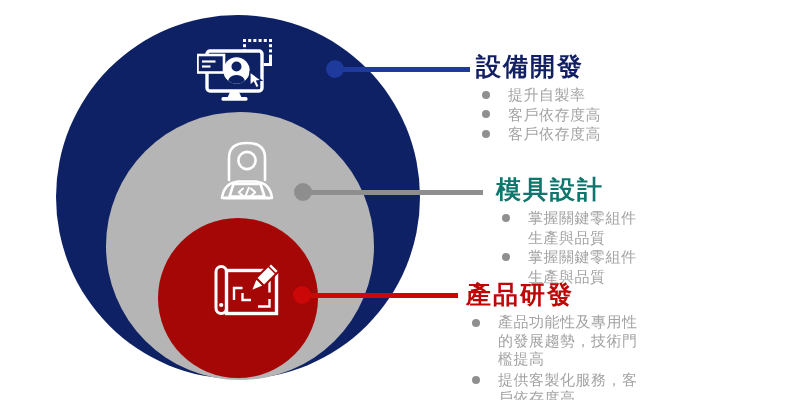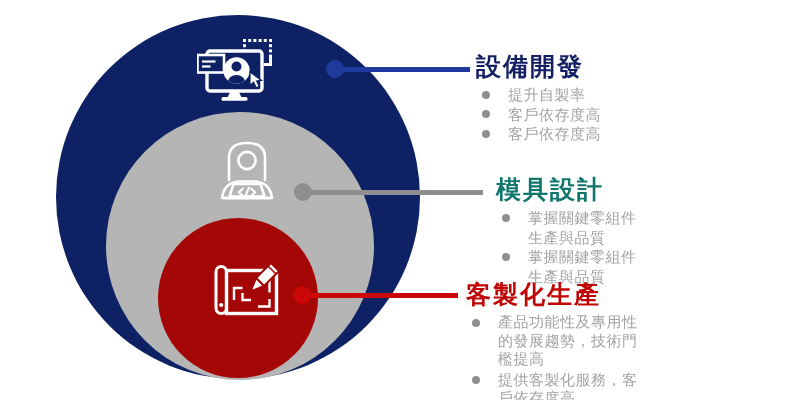--- a/index.html
+++ b/index.html
@@ -153,21 +153,21 @@
         <span class="b-text">掌握關鍵零組件生產與品質</span>
       </li>
       <li>
         <span class="b-dot"></span>
         <span class="b-text">掌握關鍵零組件生產與品質</span>
       </li>
     </ul>
   </div>
 
   <div class="section s3">
-    <h2>客製化生產</h2>
+    <h2>產品研發</h2>
     <ul>
       <li>
         <span class="b-dot"></span>
         <span class="b-text">產品功能性及專用性的發展趨勢，技術門檻提高</span>
       </li>
       <li>
         <span class="b-dot"></span>
         <span class="b-text">提供客製化服務，客戶依存度高</span>
       </li>
     </ul>

